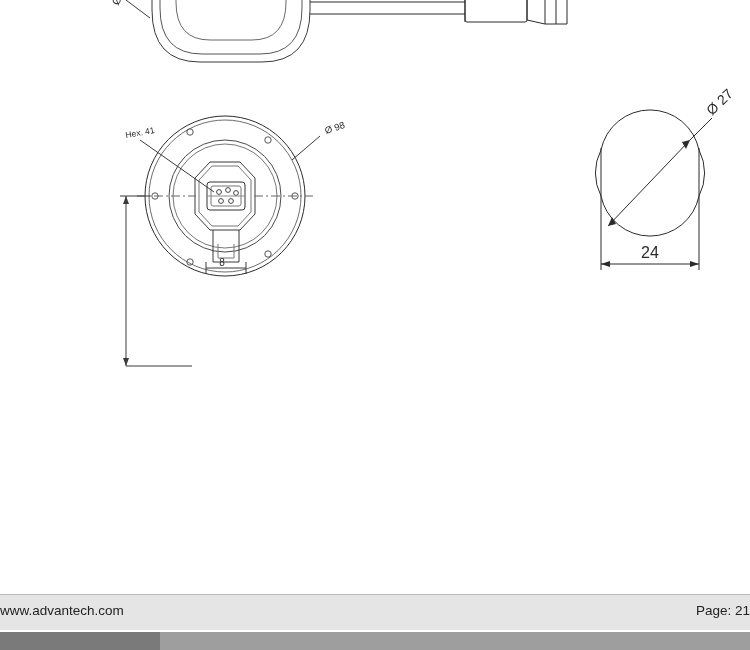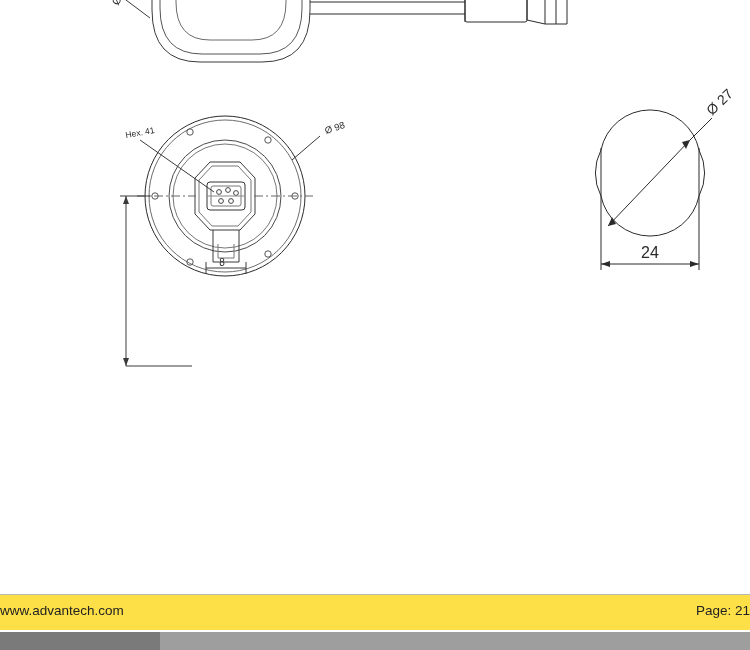--- a/index.html
+++ b/index.html
@@ -57,21 +57,21 @@
     width: 750px;
     height: 1px;
     background: #b9b9b9;
   }
   .footer {
     position: absolute;
     left: 0;
     top: 595px;
     width: 750px;
     height: 35px;
-    background: #fde047;
+    background: #e5e5e5;
   }
   .footer-left {
     position: absolute;
     left: 0px;
     top: 8px;
     font-size: 13.5px;
     color: #222222;
     white-space: nowrap;
   }
   .footer-right {

